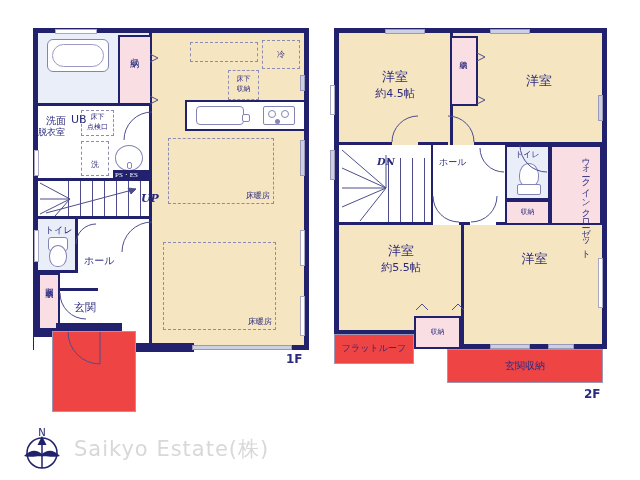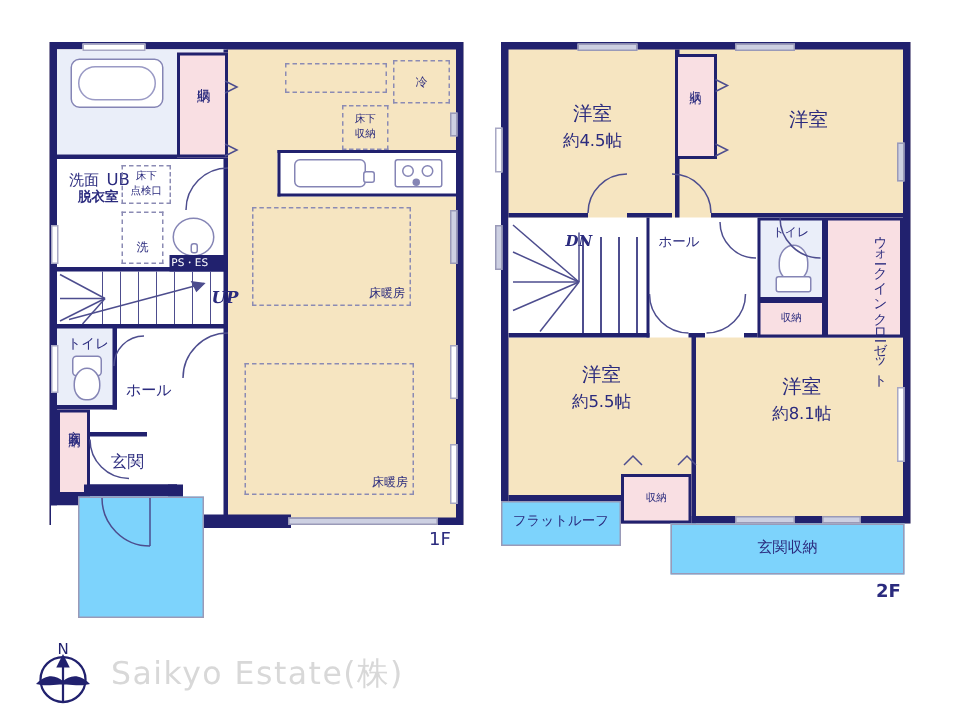--- a/index.html
+++ b/index.html
@@ -18,21 +18,21 @@
   .closet{position:absolute;box-sizing:border-box;background:var(--pink);border:2px solid var(--wall);}
   .wall{position:absolute;background:var(--wall);}
   .lbl{position:absolute;color:var(--text);line-height:1.2;white-space:nowrap;}
   .c{text-align:center;}
   .dash{position:absolute;box-sizing:border-box;border:1px dashed var(--thin);}
   .vtext{writing-mode:vertical-rl;text-orientation:upright;letter-spacing:1px;}
   .win{position:absolute;box-sizing:border-box;background:#ffffff;border:1px solid #a8a8c4;}
   .wing{position:absolute;box-sizing:border-box;background:var(--gray);border:1px solid var(--outline);}
   .stairs{position:absolute;background-image:repeating-linear-gradient(90deg,#4d4d8e 0,#4d4d8e 1px,transparent 1px,transparent 12px);}
   .fix{position:absolute;box-sizing:border-box;border:1.5px solid #8585b5;background:#fff;}
-  .outlinebox{position:absolute;box-sizing:border-box;background:#7dd3fc;border:1px solid var(--outline);}
+  .outlinebox{position:absolute;box-sizing:border-box;background:#ef4444;border:1px solid var(--outline);}
   .italic{font-family:"DejaVu Serif","Liberation Serif",serif;font-style:italic;font-weight:bold;}
   svg{display:block;}
   #arcs{position:absolute;left:0;top:0;z-index:30;pointer-events:none;}
 </style>
 </head>
 <body>
 
 <div class="floor" style="left:33px;top:28px;width:276px;height:322px;">
 
   <div class="room" style="left:0;top:0;width:113px;height:312px;"></div>
@@ -56,33 +56,33 @@
   <div class="closet" style="left:0;top:240px;width:22px;height:62px;">
     <span class="lbl vtext" style="position:absolute;left:4px;top:6px;font-size:8px;">玄関収納</span>
   </div>
 
   <div class="fix" style="left:9px;top:6px;width:62px;height:33px;border-radius:6px;">
     <div class="abs" style="left:4px;top:4px;right:4px;bottom:4px;border:1px solid #9a9ac5;border-radius:12px;"></div>
   </div>
   <span class="lbl" style="left:33px;top:46px;font-size:11px;margin-top:34px;">UB</span>
 
   <span class="lbl" style="left:8px;top:82px;font-size:10px;">洗面</span>
-  <span class="lbl" style="left:14px;top:94px;font-size:9px;font-weight:bold;">脱衣室</span>
+  <span class="lbl" style="left:0;top:94px;font-size:9px;">脱衣室</span>
   <div class="dash" style="left:43px;top:77px;width:33px;height:26px;">
     <div class="lbl c" style="left:0;right:0;top:2px;font-size:7px;">床下</div>
     <div class="lbl c" style="left:0;right:0;top:12px;font-size:7px;">点検口</div>
   </div>
   <div class="dash" style="left:43px;top:108px;width:28px;height:35px;">
     <div class="lbl c" style="left:0;right:0;top:18px;font-size:8px;">洗</div>
   </div>
   <div class="fix" style="left:77px;top:112px;width:28px;height:26px;border-radius:50%;">
     <div class="abs" style="left:11px;top:16px;width:5px;height:7px;border:1px solid #8585b5;border-radius:2px;background:#fff;"></div>
   </div>
   <div class="abs" style="left:75px;top:137px;width:39px;height:11px;background:var(--wall);">
-    <div class="lbl c" style="left:0;right:12px;top:1px;font-size:7px;color:#ffffff;">PS・ES</div>
+    <div class="lbl c" style="left:0;right:12px;top:1px;font-size:7px;color:#ffffff;font-family:Liberation Serif, serif;">PS・ES</div>
   </div>
 
   <div class="stairs" style="left:30px;top:148px;width:81px;height:35px;"></div>
 
   <span class="lbl" style="left:7px;top:192px;font-size:9px;">トイレ</span>
   <div class="fix" style="left:10px;top:204px;width:20px;height:14px;border-radius:3px;"></div>
   <div class="fix" style="left:11px;top:212px;width:18px;height:22px;border-radius:50% 50% 45% 45%;"></div>
 
   <span class="lbl" style="left:46px;top:222px;font-size:10px;">ホール</span>
   <span class="lbl" style="left:36px;top:268px;font-size:11px;">玄関</span>
@@ -125,21 +125,21 @@
 <div class="win" style="left:55px;top:29px;width:42px;height:5px;z-index:7;"></div>
 <div class="win" style="left:34px;top:150px;width:5px;height:26px;z-index:7;"></div>
 <div class="win" style="left:34px;top:230px;width:5px;height:32px;z-index:7;"></div>
 <div class="wing" style="left:300px;top:75px;width:5px;height:16px;z-index:7;"></div>
 <div class="wing" style="left:300px;top:140px;width:5px;height:36px;z-index:7;"></div>
 <div class="win" style="left:300px;top:230px;width:5px;height:36px;z-index:7;"></div>
 <div class="win" style="left:300px;top:296px;width:5px;height:40px;z-index:7;"></div>
 <div class="wing" style="left:192px;top:345px;width:100px;height:5px;z-index:7;"></div>
 
 <span class="lbl italic" style="left:141px;top:192px;font-size:11px;z-index:8;">UP</span>
-<span class="lbl" style="left:286px;top:352px;font-size:12px;font-weight:normal;z-index:8;">1F</span>
+<span class="lbl" style="left:286px;top:352px;font-size:12px;font-weight:bold;z-index:8;">1F</span>
 
 <div class="floor" style="left:334px;top:28px;width:273px;height:321px;">
 
   <div class="room" style="left:0;top:112px;width:263px;height:80px;"></div>
 
   <div class="wall" style="left:0;top:109px;width:53px;height:3px;"></div>
   <div class="wall" style="left:79px;top:109px;width:30px;height:3px;"></div>
   <div class="wall" style="left:135px;top:109px;width:128px;height:3px;"></div>
   <div class="wall" style="left:0;top:189px;width:94px;height:3px;"></div>
   <div class="wall" style="left:120px;top:189px;width:11px;height:3px;"></div>
@@ -174,21 +174,20 @@
   <div class="closet" style="left:75px;top:283px;width:47px;height:33px;">
     <div class="lbl c" style="left:0;right:0;top:10px;font-size:7px;">収納</div>
   </div>
 
   <div class="lbl c" style="left:10px;top:36px;width:92px;font-size:13px;">洋室</div>
   <div class="lbl c" style="left:10px;top:54px;width:92px;font-size:11px;">約4.5帖</div>
   <div class="lbl c" style="left:148px;top:40px;width:104px;font-size:13px;">洋室</div>
   <div class="lbl c" style="left:12px;top:210px;width:100px;font-size:13px;">洋室</div>
   <div class="lbl c" style="left:12px;top:228px;width:100px;font-size:11px;">約5.5帖</div>
   <div class="lbl c" style="left:143px;top:218px;width:105px;font-size:13px;">洋室</div>
-  <div class="lbl c" style="left:143px;top:236px;width:105px;font-size:11px;">約8.1帖</div>
 </div>
 
 <div class="outlinebox" style="left:334px;top:334px;width:80px;height:30px;z-index:6;">
   <div class="lbl c" style="left:0;right:0;top:8px;font-size:9px;">フラットルーフ</div>
 </div>
 
 <div class="outlinebox" style="left:447px;top:349px;width:156px;height:34px;z-index:4;">
   <div class="lbl c" style="left:0;right:0;top:10px;font-size:10px;">玄関収納</div>
 </div>
 

